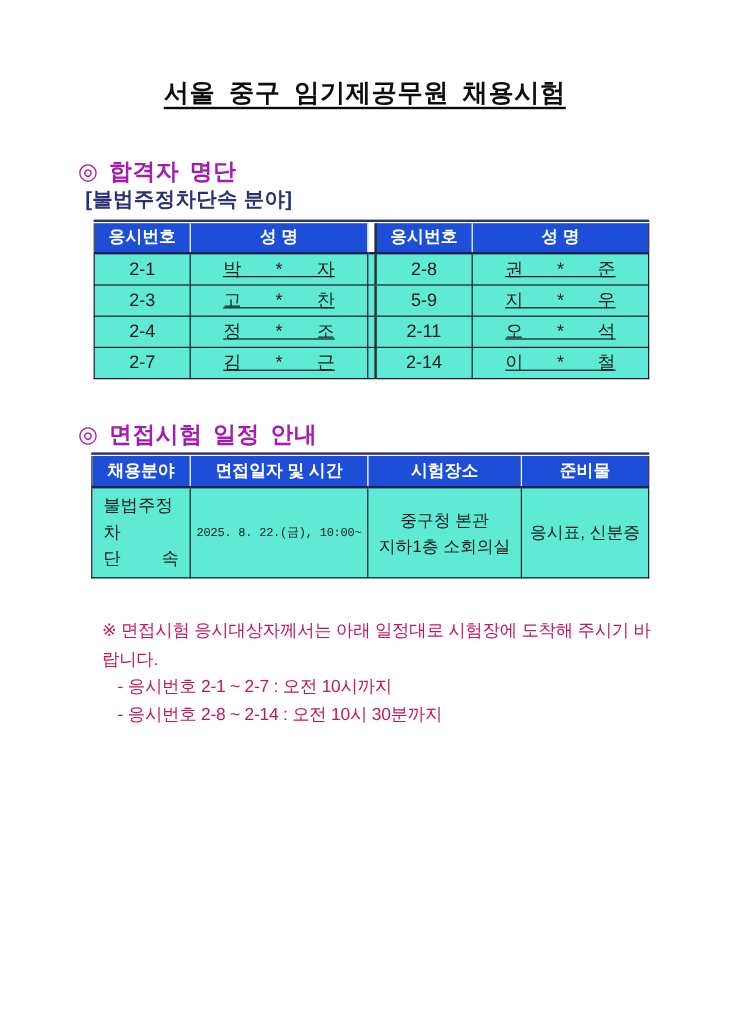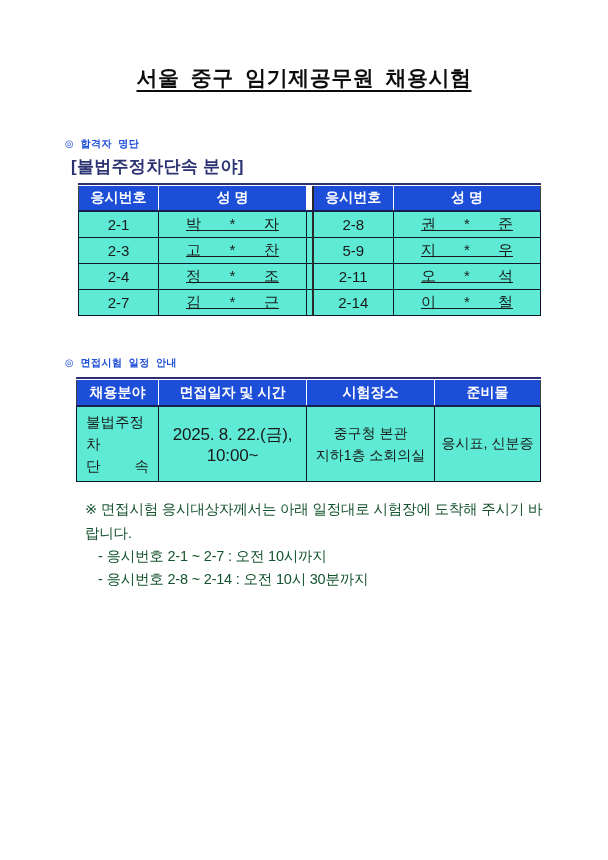--- a/index.html
+++ b/index.html
@@ -15,21 +15,21 @@
   
   .doc-title { padding-top:58px; text-align:center; }
   .title-line {
     font-size:21px; font-weight:bold; line-height:39px; color:#0d0d0d;
     letter-spacing:0.5px; word-spacing:5px;
     text-decoration:underline; text-decoration-thickness:2px; text-underline-offset:5px;
   }
 
   
   .section-heading {
-    margin-top:36px; font-size:10px; font-weight:bold; color:#1d4ed8;
+    margin-top:36px; font-size:19px; font-weight:bold; color:#a21caf;
     line-height:22px; letter-spacing:0.5px; word-spacing:3px;
   }
   .category-label {
     margin:2px 0 0 6px; font-size:17px; font-weight:bold; color:#2b3272;
     line-height:20px; letter-spacing:0.3px;
   }
 
   
   .table-wrap {
     width:-moz-fit-content; width:fit-content;
@@ -76,25 +76,25 @@
   .sched-table col.c-field { width:82px; }
   .sched-table col.c-date  { width:148px; }
   .sched-table col.c-venue { width:128px; }
   .sched-table col.c-items { width:106px; }
   .sched-table thead th { height:23px; }
   .sched-table tbody td { height:53px; font-size:14px; }
   .sched-table td.field-cell { padding:4px 9px; }
   .sched-table td.field-cell .jline {
     text-align:justify; text-align-last:justify; line-height:22px; font-size:14.5px;
   }
-  .sched-table td.date-cell { font-size:17px; letter-spacing:-0.2px; }
+  .sched-table td.date-cell { font-size:10px; letter-spacing:-0.2px;font-family:Liberation Mono, monospace; }
   .sched-table td .vline { line-height:22px; }
 
   
-  .notes { margin-top:15px; color:#14532d; }
+  .notes { margin-top:32px; color:#be185d; }
   .note-main { margin-left:20px; font-size:14.5px; line-height:24px; letter-spacing:-0.2px; }
   .note-sub  { margin-left:33px; font-size:14.5px; line-height:23px; letter-spacing:-0.2px; }
 </style>
 </head>
 <body>
 
 <div class="page">
 
   <div class="doc-title">
     <div class="title-line">서울 중구 임기제공무원 채용시험</div>

